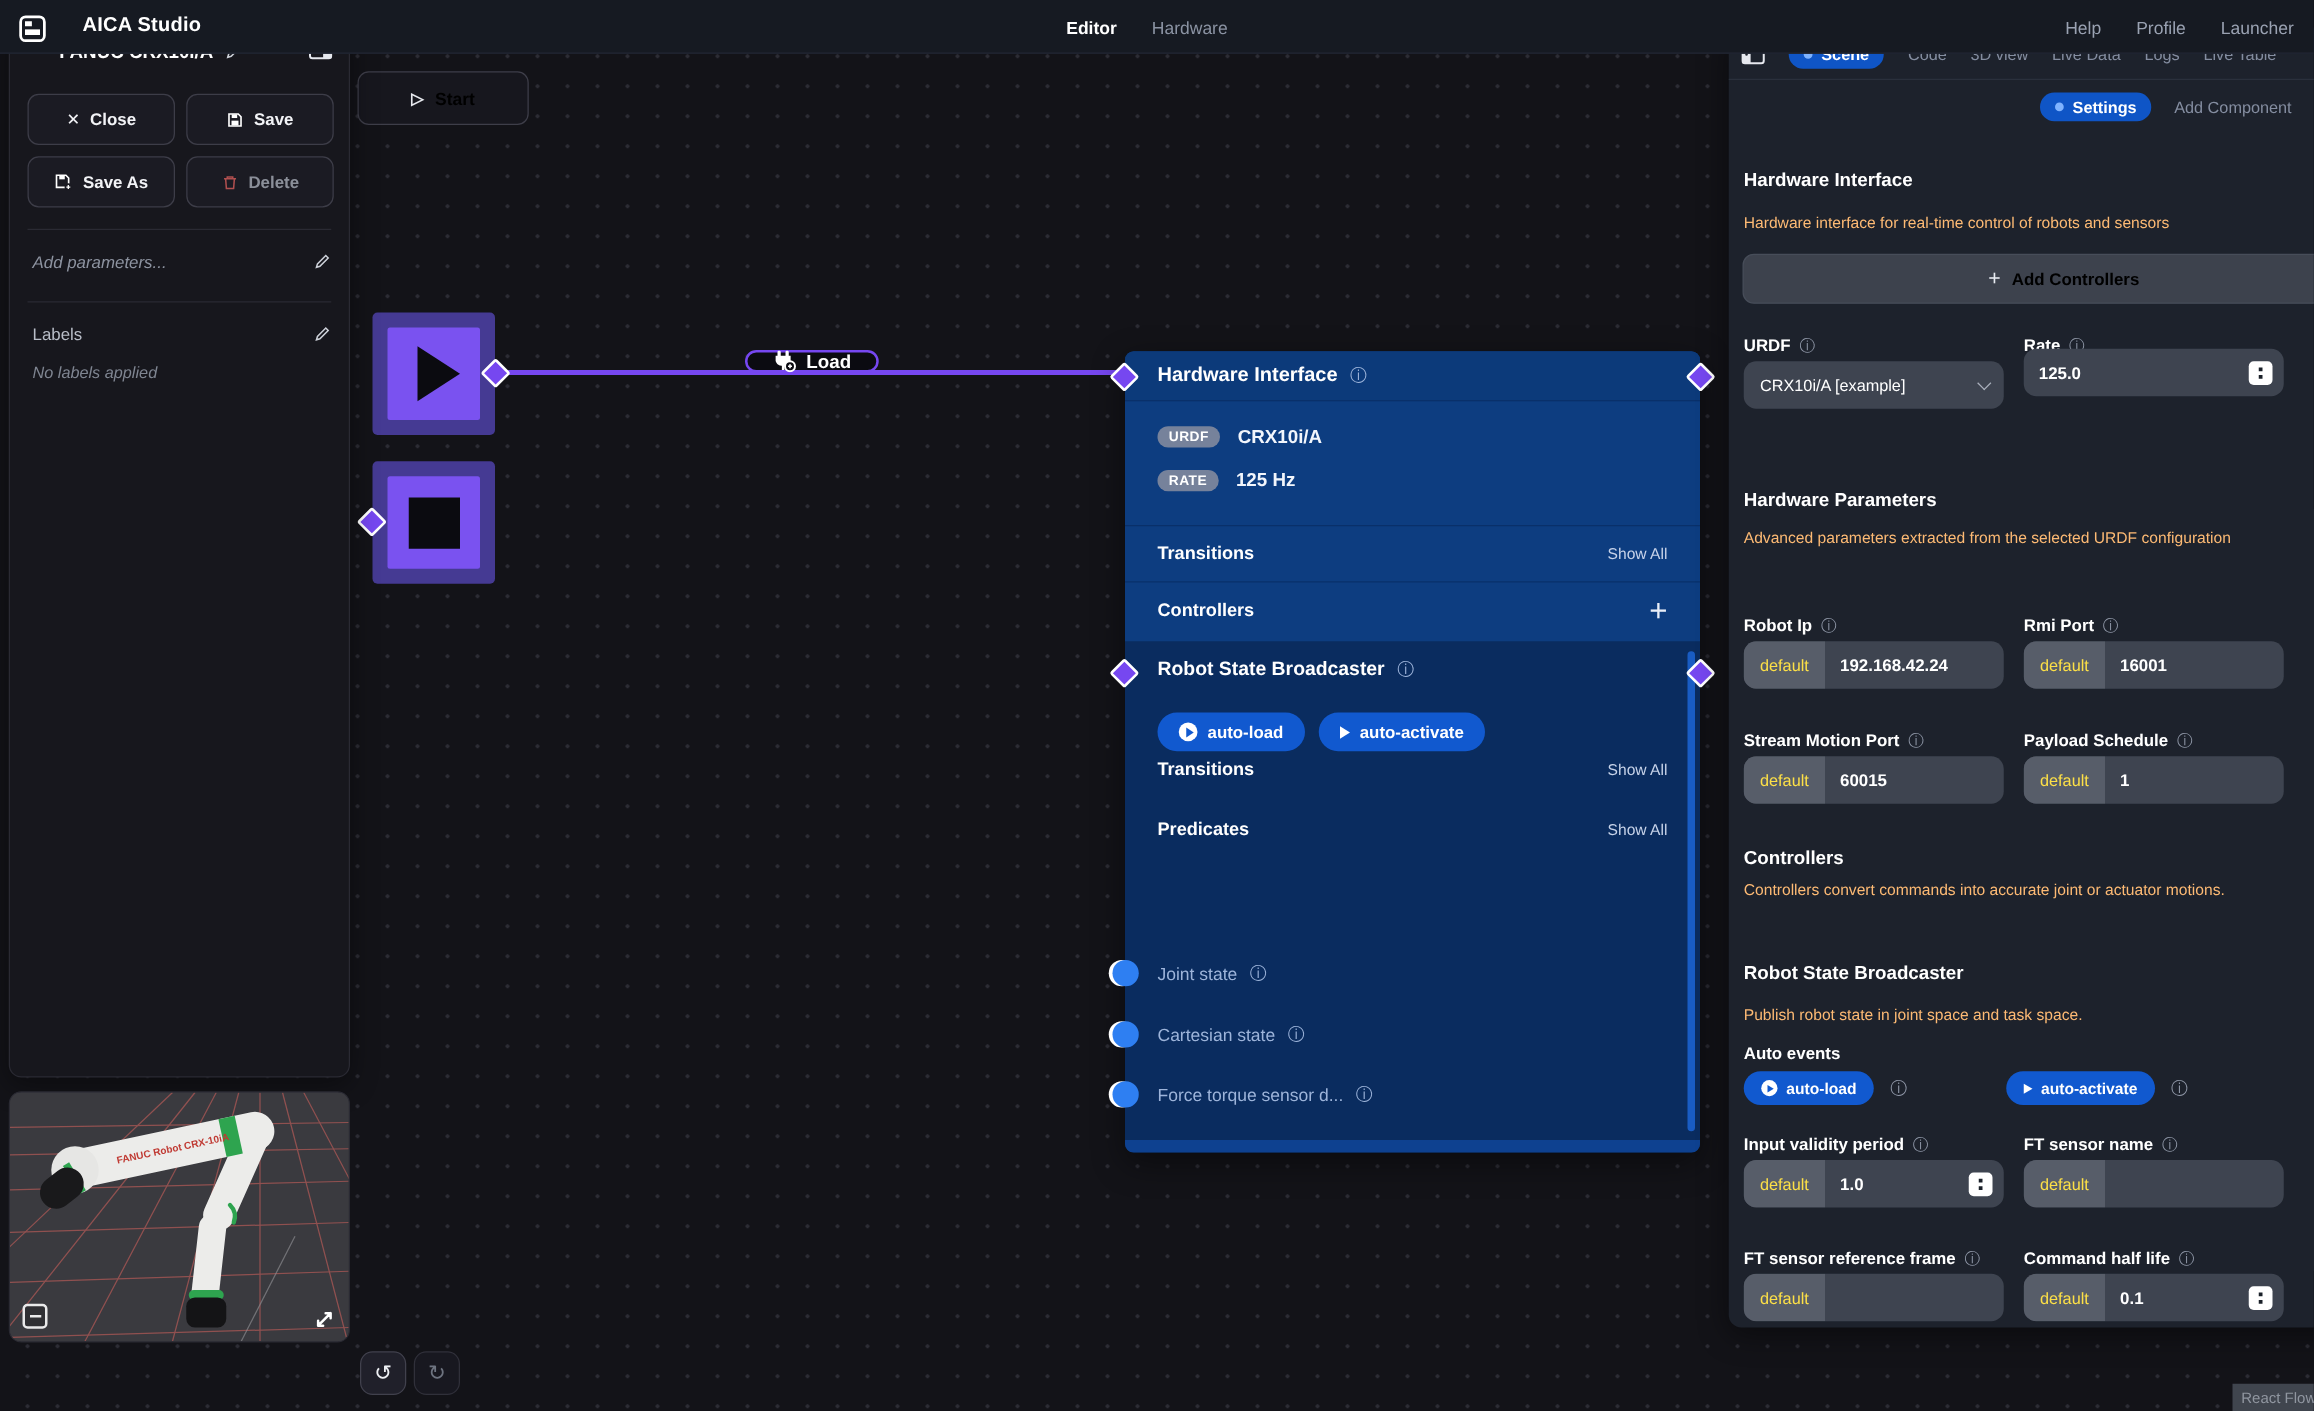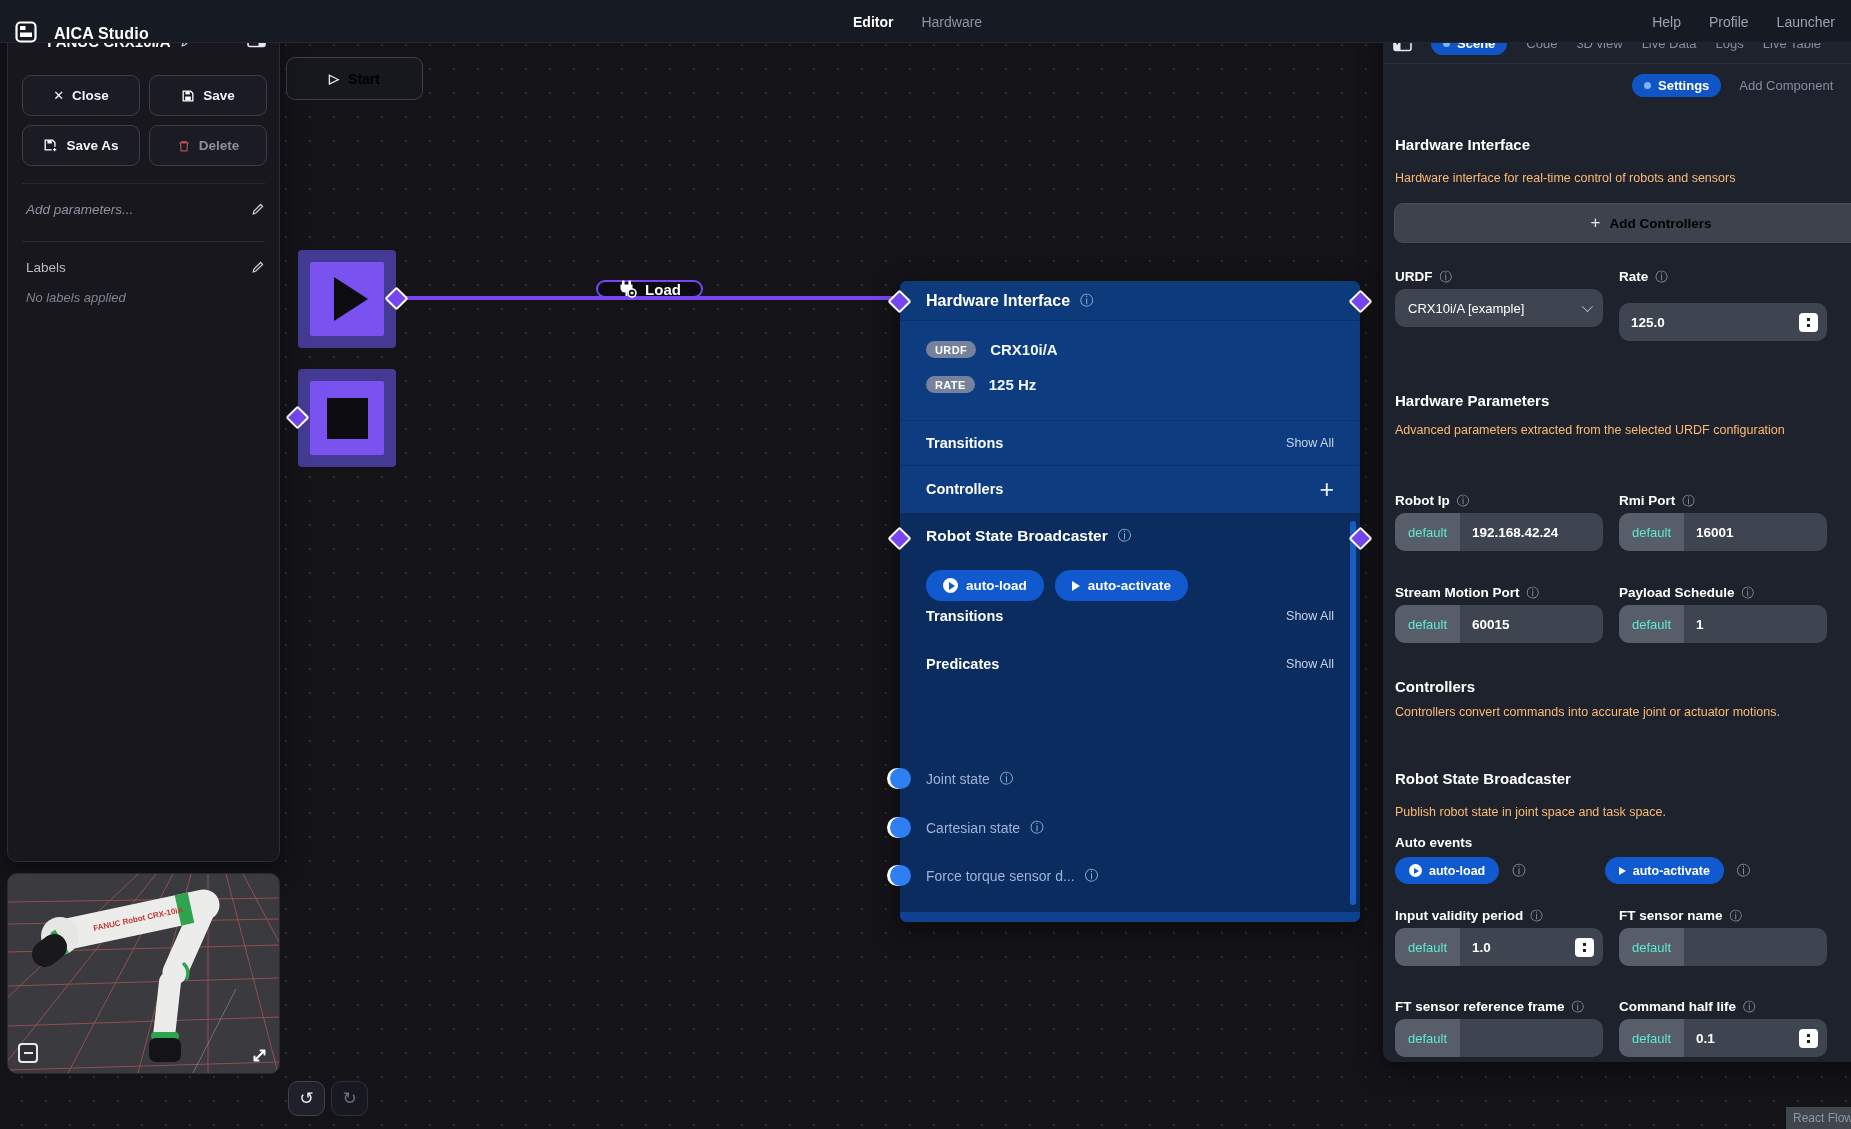--- a/index.html
+++ b/index.html
@@ -1,21 +1,21 @@
 <!DOCTYPE html>
 <html><head>
 <meta charset="utf-8">
 <style>
   *{box-sizing:border-box;margin:0;padding:0}
   html,body{width:1851px;height:1129px}
   body{position:relative;overflow:hidden;background:#14141a;font-family:"Liberation Sans",sans-serif;-webkit-font-smoothing:antialiased;color:#fff}
 
   
   .topbar{position:absolute;top:0;left:0;right:0;height:43px;background:#161a22;border-bottom:1px solid #222734;z-index:60;display:flex;align-items:center}
-  .brand{position:absolute;left:15px;top:0;height:43px;display:flex;align-items:flex-end;gap:17px}
+  .brand{position:absolute;left:15px;top:12px;height:43px;display:flex;align-items:flex-start;gap:29px}
   .brand .apptitle{font-size:16px;font-weight:700;letter-spacing:.2px}
   .topnav{position:absolute;left:853px;top:0;height:43px;display:flex;align-items:center;gap:28px}
   .topnav .t{font-size:14px;color:#8b93a3;cursor:pointer}
   .topnav .t.active{color:#fff;font-weight:700}
   .toplinks{position:absolute;right:16px;top:0;height:43px;display:flex;align-items:center;gap:28px}
   .toplinks .t{font-size:14px;color:#9aa2b2;cursor:pointer}
 
   
   .canvas{position:absolute;top:43px;left:0;right:0;bottom:0;background-color:#131318;background-image:radial-gradient(#2c2c34 1.3px,transparent 1.5px);background-size:24px 24px;background-position:10px 14px}
 
@@ -102,21 +102,21 @@
   .hicons{position:absolute;right:14px;display:flex;gap:12px;align-items:center}
   .hicons svg{cursor:pointer}
   .addctrl{position:absolute;left:11px;right:16px;height:40px;background:#3d424d;border:1px solid #474d59;border-radius:9px;display:flex;align-items:center;justify-content:center;gap:9px;font-size:13.5px;font-weight:700;cursor:pointer}
   .addctrl .p{font-size:17px;font-weight:400;color:#e8ebf1}
 
   .flabel{position:absolute;font-size:13.5px;font-weight:700;color:#fff;display:flex;gap:7px;align-items:baseline}
   .flabel .info{color:#8f97a7;font-size:12.5px}
   .refresh{position:absolute;right:16px;color:#4b8dff;font-size:17px;font-weight:700;cursor:pointer}
 
   .rfield{position:absolute;width:208px;height:38px;background:#3e4450;border-radius:10px;display:flex;align-items:center;overflow:hidden}
-  .rfield .def{height:100%;display:flex;align-items:center;padding:0 13px;background:#575d69;color:#5eead4;font-size:13px;flex:none}
+  .rfield .def{height:100%;display:flex;align-items:center;padding:0 13px;background:#575d69;color:#fde047;font-size:13px;flex:none}
   .rfield .val{padding:0 12px;color:#fff;font-size:13.5px;font-weight:700;flex:1}
   .keypad{width:19px;height:19px;background:#fff;border-radius:4px;position:relative;margin-right:9px;flex:none}
   .keypad::after{content:"";position:absolute;left:8px;top:5px;width:3px;height:3px;background:#1a2029;box-shadow:0 6px 0 #1a2029}
   .rselect{position:absolute;width:208px;height:38px;background:#3e4450;border-radius:10px;display:flex;align-items:center;justify-content:space-between;padding:0 13px;font-size:13px;color:#fff;cursor:pointer}
   .chev{width:8px;height:8px;border-right:1.8px solid #aab0bc;border-bottom:1.8px solid #aab0bc;transform:rotate(45deg) translateY(-2px)}
 
   .rpillrow{position:absolute;left:12px;right:12px;display:flex;align-items:center}
   .rbluepill{height:27px;border-radius:14px;background:#1159cf;display:flex;align-items:center;gap:7px;padding:0 14px;font-size:12.5px;font-weight:700;color:#fff;cursor:pointer}
   .rbluepill .pcirc{width:13px;height:13px}
   .rbluepill .pcirc .t{border-top-width:3px;border-bottom-width:3px;border-left-width:5px}
@@ -425,21 +425,21 @@
   <div class="flabel" style="left:236px;top:247px">
     <span>Rate</span>
       <span class="info">ⓘ</span>
   </div>
   <span class="refresh" style="top:244px">↻</span>
 
   <div class="rselect" style="left:12px;top:267px">
     <span>CRX10i/A [example]</span>
     <span class="chev"></span>
   </div>
-  <div class="rfield" style="left:236px;top:281px">
+  <div class="rfield" style="left:236px;top:257px">
     <span class="val">125.0</span>
     <span class="keypad"></span>
   </div>
 
   <div class="rh" style="top:370px">Hardware Parameters</div>
   <div class="rdesc" style="top:399px">Advanced parameters extracted from the selected URDF configuration</div>
 
   <div class="flabel" style="left:12px;top:471px">
     <span>Robot Ip</span>
       <span class="info">ⓘ</span>

